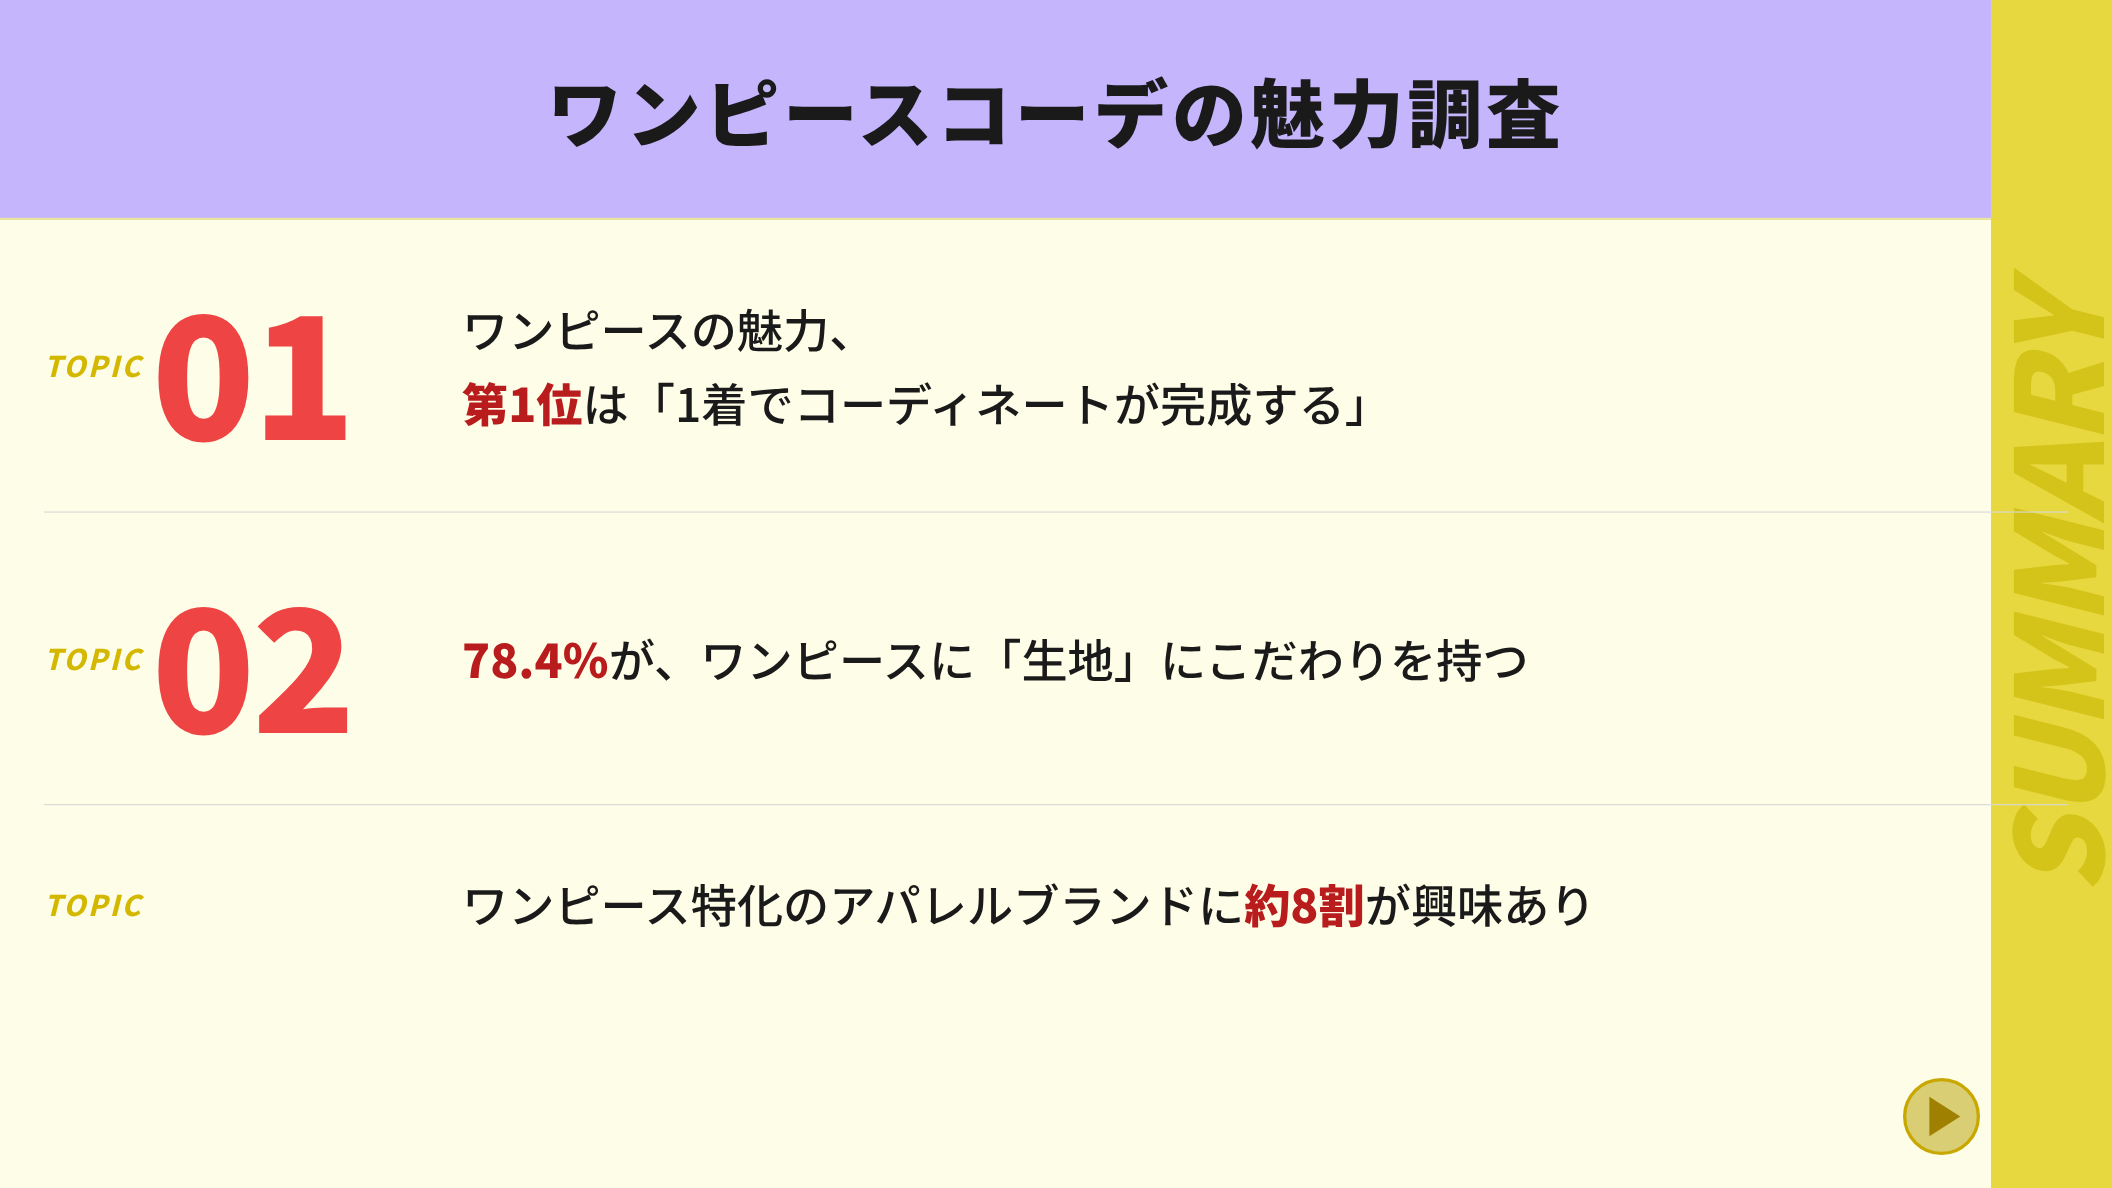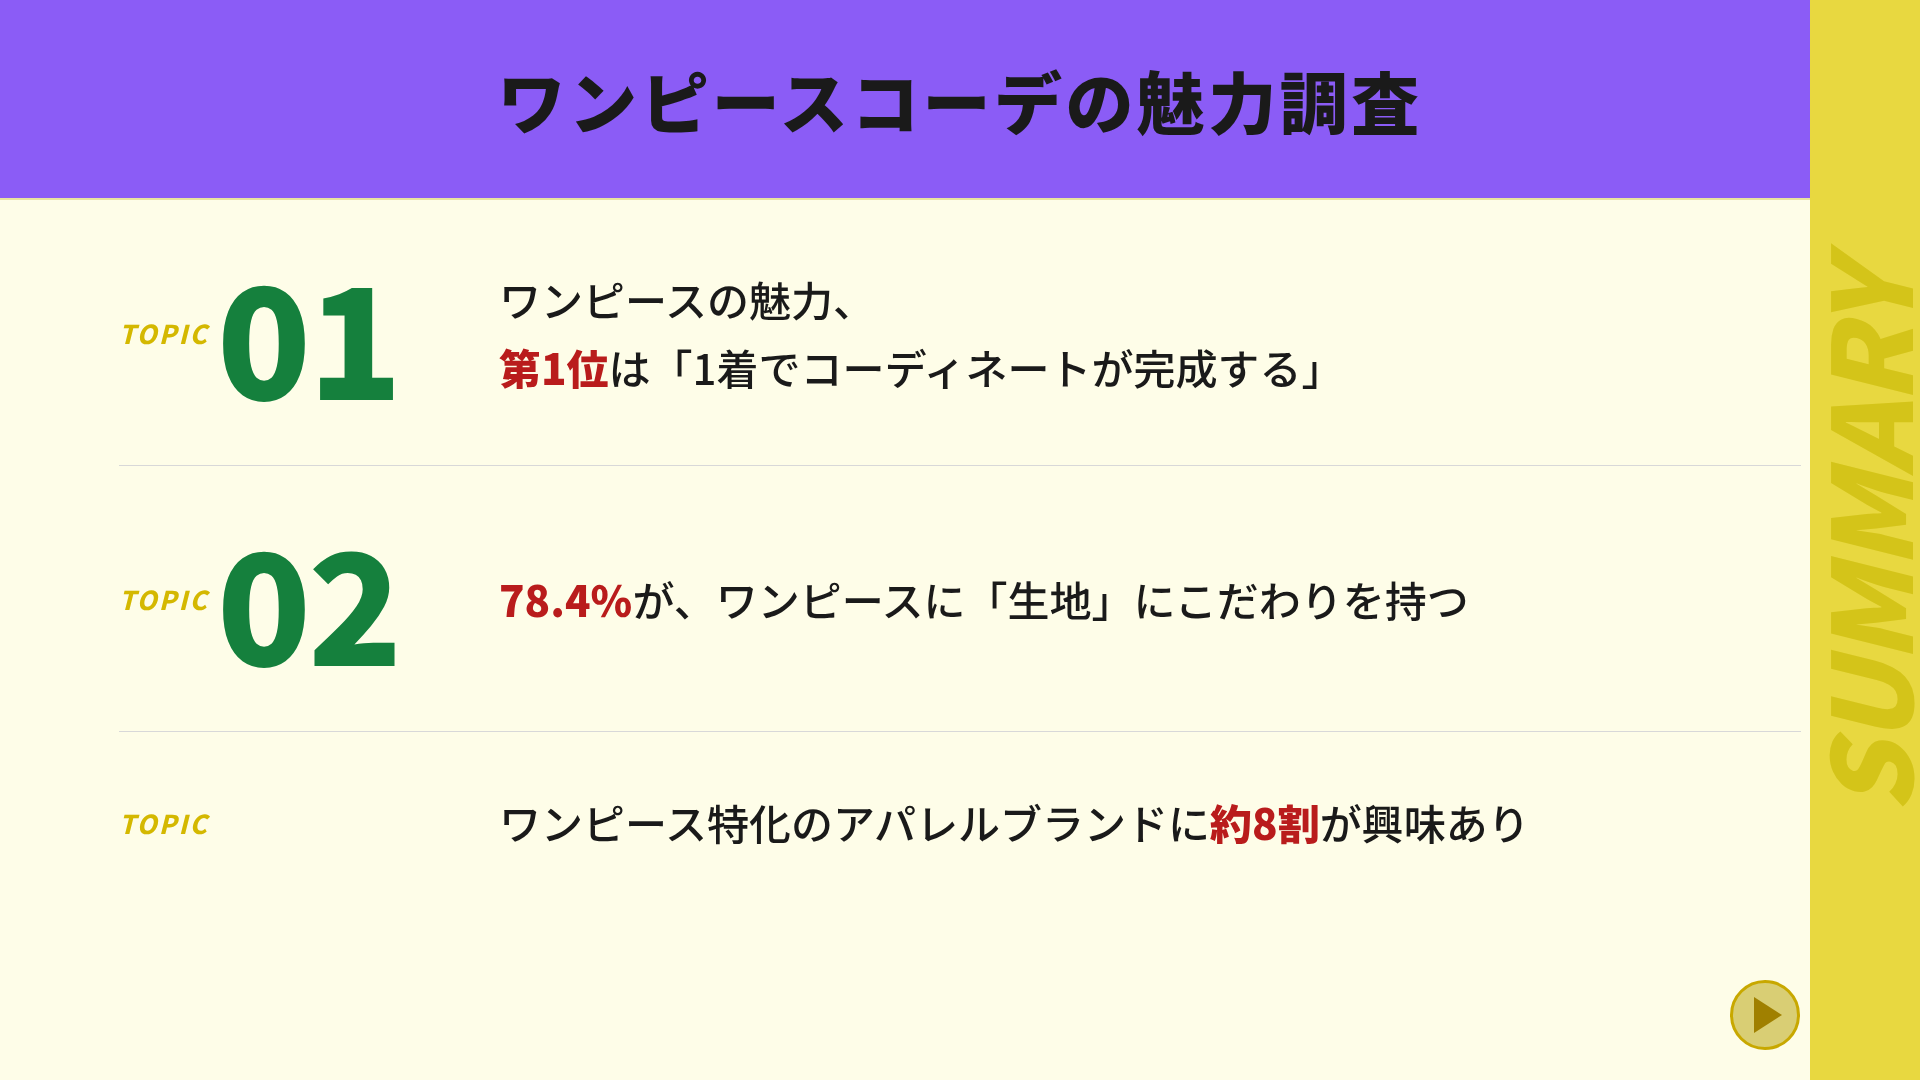--- a/index.html
+++ b/index.html
@@ -12,40 +12,40 @@
       width: 1920px;
       height: 1080px;
       background-color: #fefde8;
       font-family: 'Hiragino Sans', 'Hiragino Kaku Gothic ProN', 'Noto Sans JP', sans-serif;
       overflow: hidden;
       position: relative;
     }
 
     
     .header {
-      background-color: #8b5cf6;
+      background-color: #c4b5fd;
       padding: 40px 0 40px 0;
       text-align: center;
       border-bottom: 2px solid #e8e4a0;
       height: 200px;
       display: flex;
       align-items: center;
       justify-content: center;
     }
 
     .header-title {
       font-size: 68px;
       font-weight: 900;
       color: #1a1a1a;
       letter-spacing: 0.05em;
     }
 
     
     .main-content {
-      padding: 0 119px;
+      padding: 0 40px;
       position: relative;
     }
 
     
     .topic-row {
       display: flex;
       align-items: center;
       padding: 55px 0;
       border-bottom: 1px solid #d8d8d8;
       min-height: 180px;
@@ -68,21 +68,21 @@
       font-weight: 800;
       color: #d4b800;
       letter-spacing: 0.08em;
       margin-right: 8px;
       font-style: italic;
     }
 
     .topic-num {
       font-size: 155px;
       font-weight: 900;
-      color: #15803d;
+      color: #ef4444;
       line-height: 1;
       letter-spacing: -0.02em;
     }
 
     
     .topic-content {
       flex: 1;
       padding-left: 40px;
     }
 

